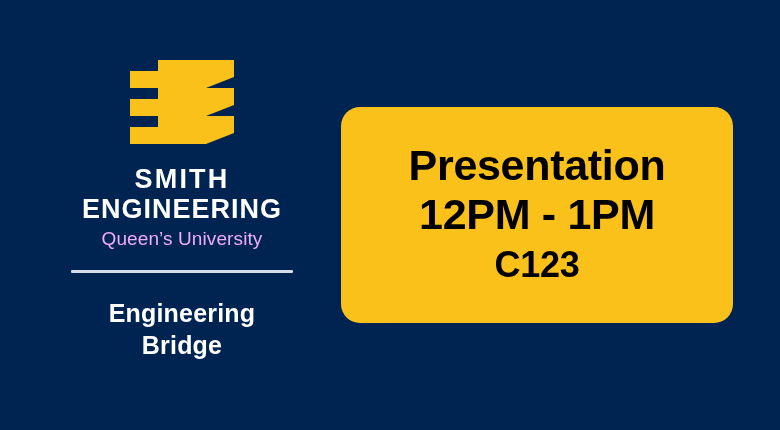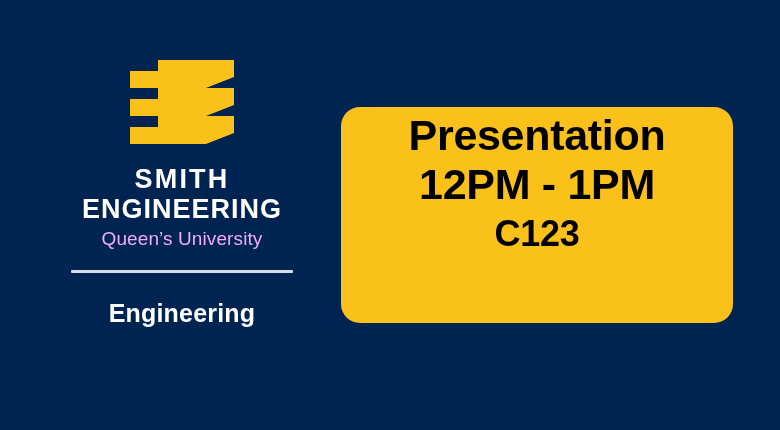--- a/index.html
+++ b/index.html
@@ -98,21 +98,21 @@
     position: absolute;
     left: 341px;
     top: 107px;
     width: 392px;
     height: 216px;
     background: #FBC11B;
     border-radius: 19px;
     display: flex;
     flex-direction: column;
     align-items: center;
-    justify-content: flex-start;
+    justify-content: center;
     box-sizing: border-box;
     padding: 4px 18px 8px 18px;
   }
 
   .event-line {
     display: block;
     width: 100%;
     text-align: center;
     color: #000000;
     font-weight: bold;
@@ -141,20 +141,21 @@
     <div id="wordmark">
       <span class="wordmark-line-1">SMITH</span>
       <span class="wordmark-line-2">ENGINEERING</span>
       <span class="wordmark-line-3">Queen’s University</span>
     </div>
 
     <div id="brand-divider"></div>
 
     <div id="venue-name">
       <span class="venue-line">Engineering</span>
+      <span class="venue-line">Bridge</span>
     </div>
 
   </div>
 
   <div id="event-card">
     <span class="event-line" id="event-title">Presentation</span>
     <span class="event-line" id="event-time">12PM - 1PM</span>
     <span class="event-line" id="event-room">C123</span>
   </div>
 

